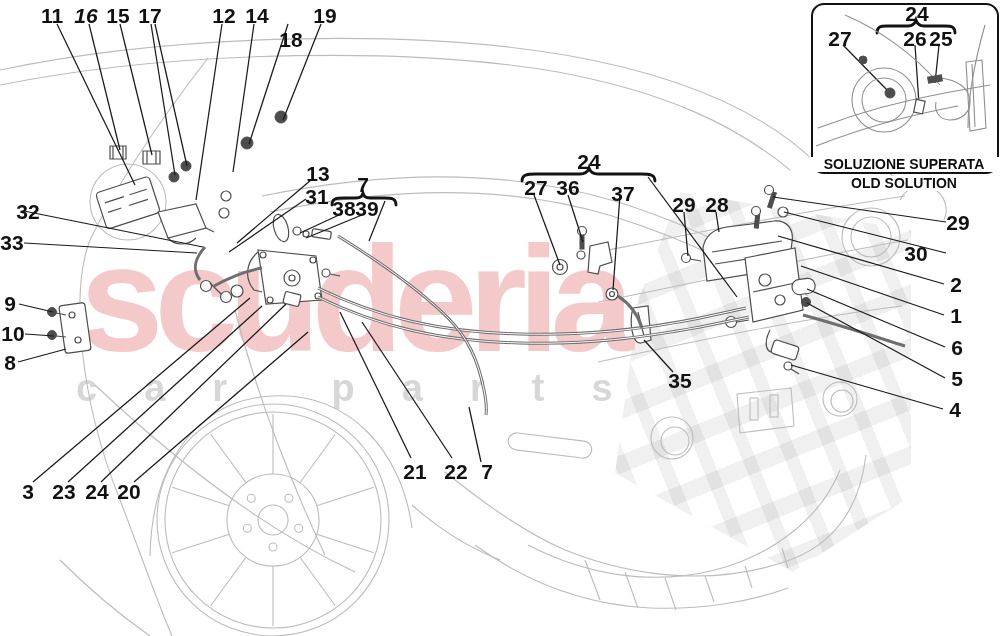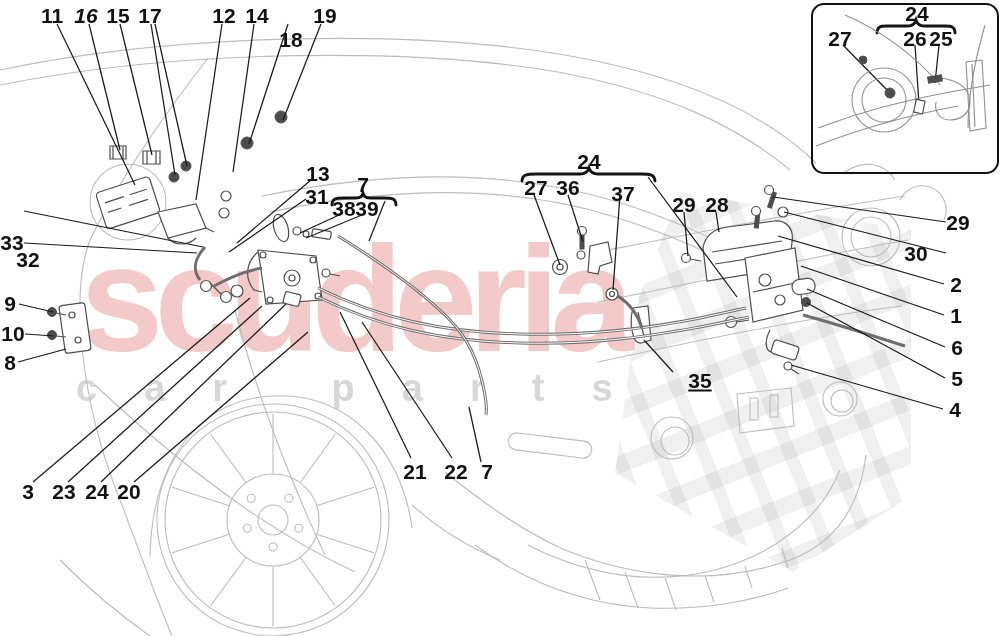--- a/index.html
+++ b/index.html
@@ -304,43 +304,45 @@
       <path d="M940,78 C958,80 968,88 970,100 C971,112 962,120 950,120 C940,120 934,112 936,102"></path>
       <path d="M966,62 L982,60 L986,128 L970,131 Z M972,64 L975,127"></path>
       <circle class="part-fill" cx="890" cy="93" r="5"></circle>
       <rect class="part-white" x="915" y="100" width="9" height="13" transform="rotate(12 919 106)"></rect>
       <rect class="part-fill" x="928" y="76" width="14" height="6" transform="rotate(-10 935 79)"></rect>
       <circle class="part-fill" cx="863" cy="60" r="4"></circle>
     </g>
   </svg>
 
   <div id="inset-box"></div>
+  <div id="inset-caption-1" class="inset-caption">SOLUZIONE SUPERATA</div>
+  <div id="inset-caption-2" class="inset-caption">OLD SOLUTION</div>
 
   <div id="callout-layer">
       <div class="callout" style="left: 52px; top: 15px;">11</div>
       <div class="callout" style="left: 86px; top: 15px; font-style: italic;">16</div>
       <div class="callout" style="left: 118px; top: 15px;">15</div>
       <div class="callout" style="left: 150px; top: 15px;">17</div>
       <div class="callout" style="left: 224px; top: 15px;">12</div>
       <div class="callout" style="left: 257px; top: 15px;">14</div>
       <div class="callout" style="left: 291px; top: 15px; margin-top: 24px;">18</div>
       <div class="callout" style="left: 325px; top: 15px;">19</div>
-      <div class="callout" style="left: 28px; top: 211px; margin-top: 48px;">32</div>
+      <div class="callout" style="left: 28px; top: 211px;">32</div>
       <div class="callout" style="left: 12px; top: 242px;">33</div>
       <div class="callout" style="left: 10px; top: 303px;">9</div>
       <div class="callout" style="left: 13px; top: 333px;">10</div>
       <div class="callout" style="left: 10px; top: 362px;">8</div>
       <div class="callout" style="left: 28px; top: 491px;">3</div>
       <div class="callout" style="left: 64px; top: 491px;">23</div>
       <div class="callout" style="left: 97px; top: 491px;">24</div>
       <div class="callout" style="left: 129px; top: 491px;">20</div>
       <div class="callout" style="left: 415px; top: 471px;">21</div>
       <div class="callout" style="left: 456px; top: 471px;">22</div>
       <div class="callout" style="left: 487px; top: 471px;">7</div>
-      <div class="callout" style="left: 700px; top: 380px; text-decoration: underline;">35</div>
+      <div class="callout" style="left: 680px; top: 380px;">35</div>
       <div class="callout" style="left: 318px; top: 173px;">13</div>
       <div class="callout" style="left: 317px; top: 196px;">31</div>
       <div class="callout" style="left: 363px; top: 184px;">7</div>
       <div class="callout" style="left: 344px; top: 208px;">38</div>
       <div class="callout" style="left: 367px; top: 208px;">39</div>
       <div class="callout" style="left: 589px; top: 161px;">24</div>
       <div class="callout" style="left: 536px; top: 187px;">27</div>
       <div class="callout" style="left: 568px; top: 187px;">36</div>
       <div class="callout" style="left: 623px; top: 187px; margin-top: 6px;">37</div>
       <div class="callout" style="left: 684px; top: 204px;">29</div>

